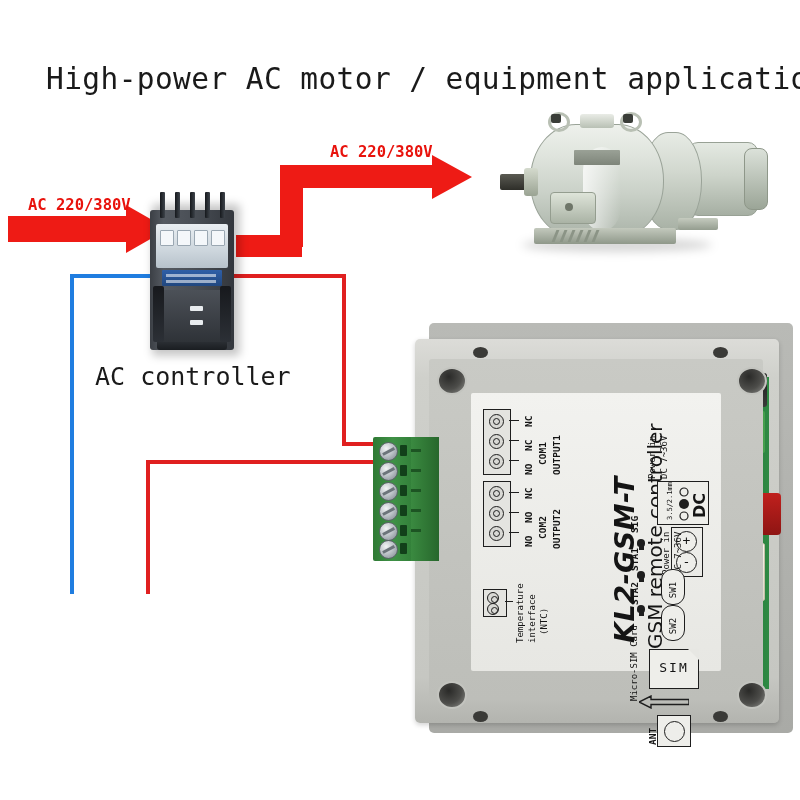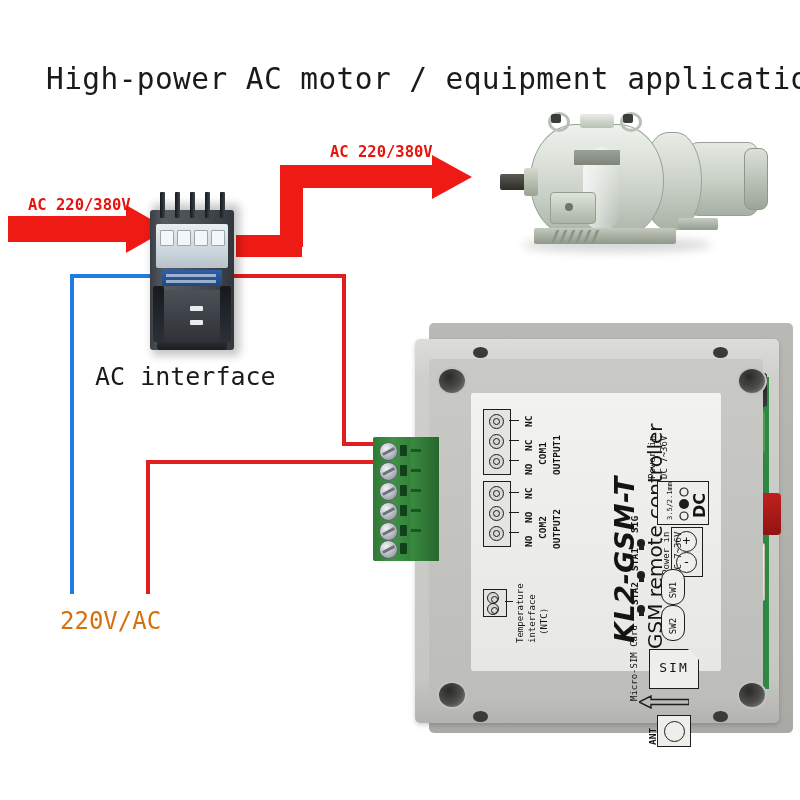--- a/index.html
+++ b/index.html
@@ -576,22 +576,21 @@
       <div class="ct-lower">
         <div class="ct-notch" style="top:16px;"></div>
         <div class="ct-notch" style="top:30px;"></div>
       </div>
       <div class="ct-side-rail" style="left:3px;"></div>
       <div class="ct-side-rail" style="left:70px;"></div>
       <div class="ct-foot"></div>
     </div>
   </div>
 
-  <div class="abs" id="lbl-contactor">AC interface</div>
-  <div class="abs" id="lbl-220vac">220V/AC</div>
+  <div class="abs" id="lbl-contactor">AC controller</div>
 
   <div class="abs" id="motor">
     <div class="mt-shadow"></div>
 
     <div class="mt-fanhouse"></div>
     <div class="mt-fancap"></div>
     <div class="mt-endbell"></div>
 
     <div class="mt-barrel">
       <div class="mt-barrel-hi"></div>

